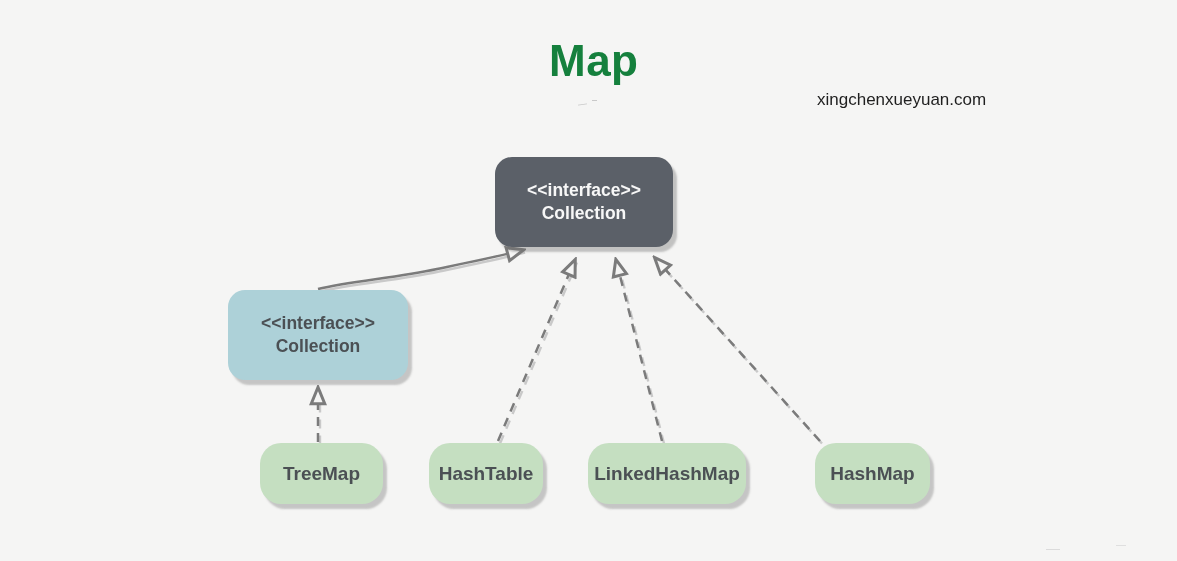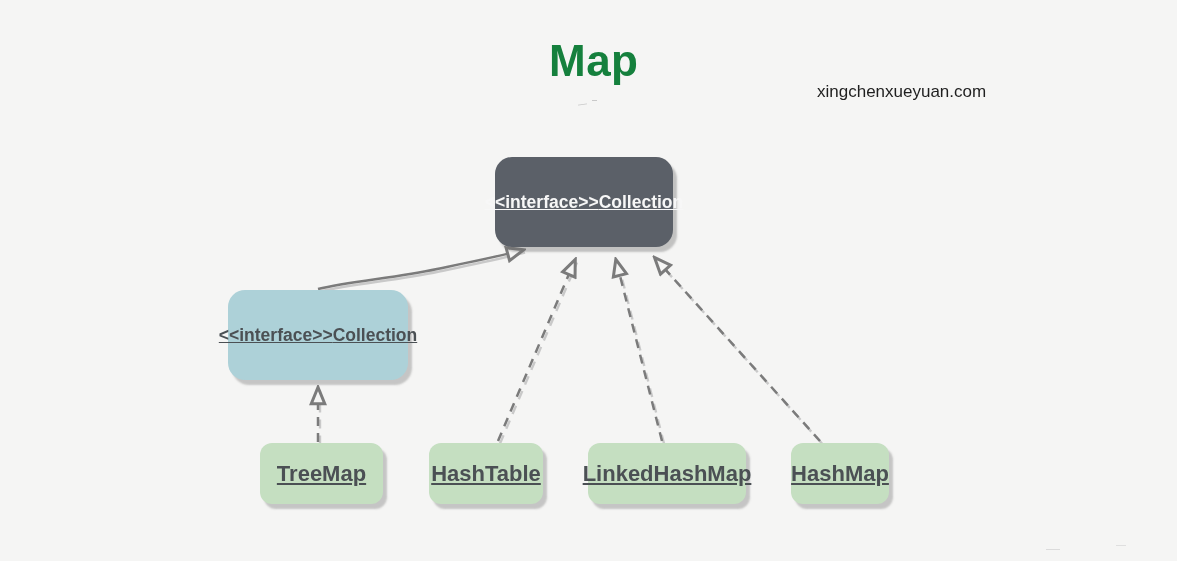--- a/index.html
+++ b/index.html
@@ -20,45 +20,44 @@
     top: 36px;
     font-size: 44px;
     font-weight: bold;
     color: #15803d;
     letter-spacing: 0.5px;
   }
 
   .watermark {
     position: absolute;
     left: 817px;
-    top: 82px;
+    top: 90px;
     font-size: 17px;
     font-weight: normal;
     color: #1f1f1f;
   }
 
   .edges-layer {
     position: absolute;
     left: 0;
     top: 0;
     width: 1177px;
     height: 561px;
     pointer-events: none;
   }
 
   .node {
     position: absolute;
     display: flex;
-    flex-direction: row;
+    flex-direction: column;
     align-items: center;
     justify-content: center;
     text-align: center;
     font-weight: bold;
     line-height: 23px;
-    text-decoration: underline;
   }
 
   .node-interface-dark {
     left: 495px;
     top: 157px;
     width: 178px;
     height: 90px;
     background: #5b6068;
     border-radius: 17px;
     color: #f7f7f7;
@@ -73,32 +72,32 @@
     height: 90px;
     background: #add1d8;
     border-radius: 17px;
     color: #4b5054;
     font-size: 17.5px;
     box-shadow: 4px 5px 2px rgba(110,110,110,0.35);
   }
 
   .node-class {
     background: #c5dfc1;
-    border-radius: 12px;
+    border-radius: 21px;
     color: #4b5054;
-    font-size: 22px;
+    font-size: 19px;
     height: 61px;
     top: 443px;
     box-shadow: 4px 5px 2px rgba(110,110,110,0.35);
   }
 
   .node-treemap       { left: 260px; width: 123px; }
   .node-hashtable     { left: 429px; width: 114px; align-items: center; }
   .node-linkedhashmap { left: 588px; width: 158px; }
-  .node-hashmap       { left: 791px; width: 98px; text-align: center; }
+  .node-hashmap       { left: 815px; width: 115px; text-align: center; }
 
   .artifact {
     position: absolute;
     background: #c9c9c9;
     height: 1px;
   }
   .artifact-a { left: 578px; top: 104px; width: 9px; transform: rotate(-8deg); }
   .artifact-b { left: 592px; top: 100px; width: 5px; }
   .artifact-c { left: 1046px; top: 549px; width: 14px; opacity: .6; }
   .artifact-d { left: 1116px; top: 545px; width: 10px; opacity: .5; }

